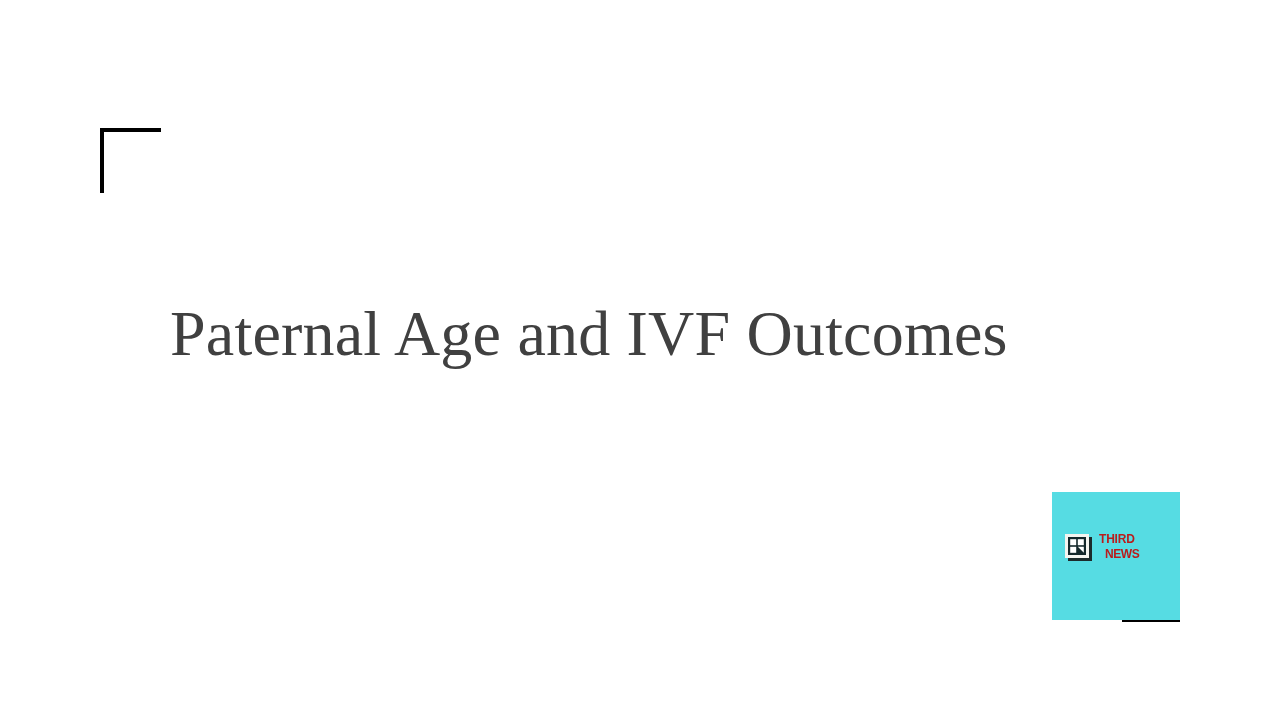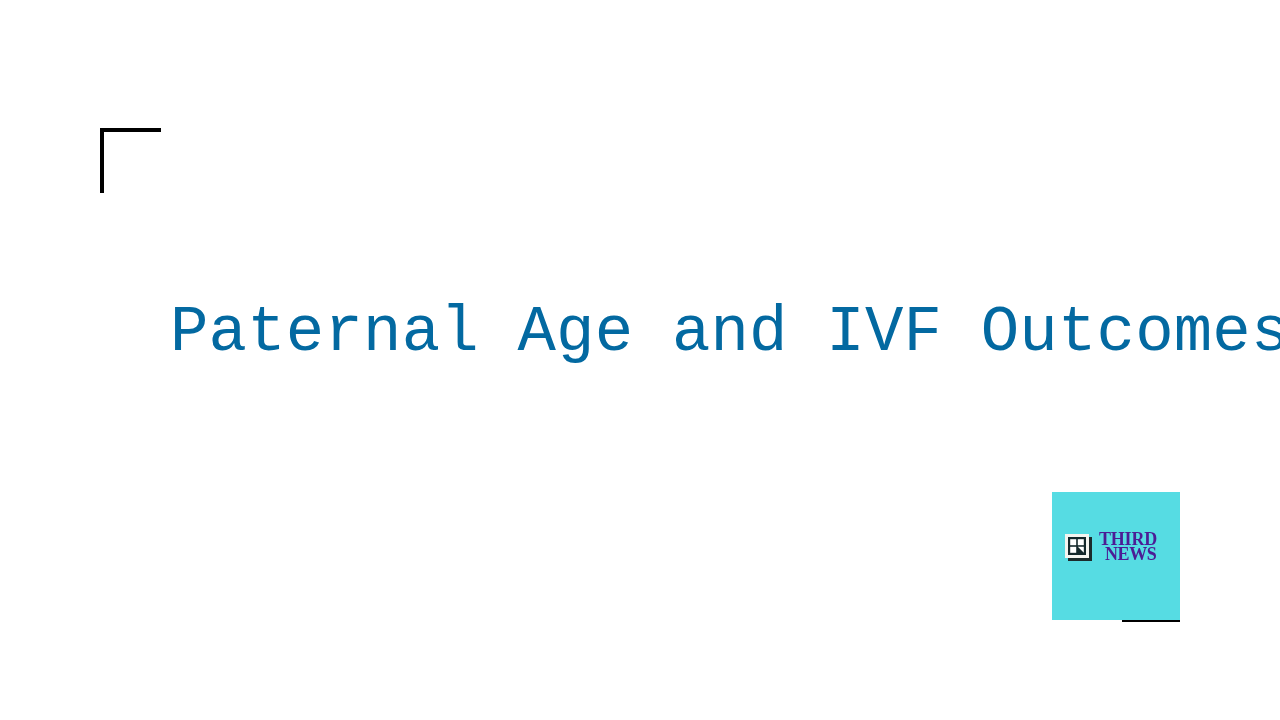--- a/index.html
+++ b/index.html
@@ -35,26 +35,26 @@
 
   
   #title-block {
     position: absolute;
     left: 170px;
     top: 296px;
     width: 960px;
   }
   #slide-title {
     margin: 0;
-    font-family: Liberation Mono, monospace;
+    font-family: Liberation Serif, serif;
     font-weight: 100;
     font-size: 64px;
     line-height: 1.18;
     letter-spacing: 0.2px;
-    color: #0369a1;
+    color: #404040;
     white-space: nowrap;
     -webkit-font-smoothing: antialiased;
   }
 
   
   #logo-area {
     position: absolute;
     left: 1052px;
     top: 492px;
     width: 190px;
@@ -113,26 +113,26 @@
     height: 24px;
     background: #f4f4f0;
   }
   #logo-mark svg {
     position: absolute;
     left: 0;
     top: 0;
   }
 
   #logo-wordmark {
-    font-family: Liberation Serif, serif;
+    font-family: Liberation Sans, sans-serif;
     font-weight: bold;
-    font-size: 18px;
+    font-size: 12px;
     line-height: 15px;
     letter-spacing: -0.2px;
-    color: #4c1d95;
+    color: #b91c1c;
     white-space: nowrap;
   }
   #logo-wordmark .line2 {
     letter-spacing: -0.4px;
     margin-left: 6px;
   }
 </style>
 </head>
 <body>
 

